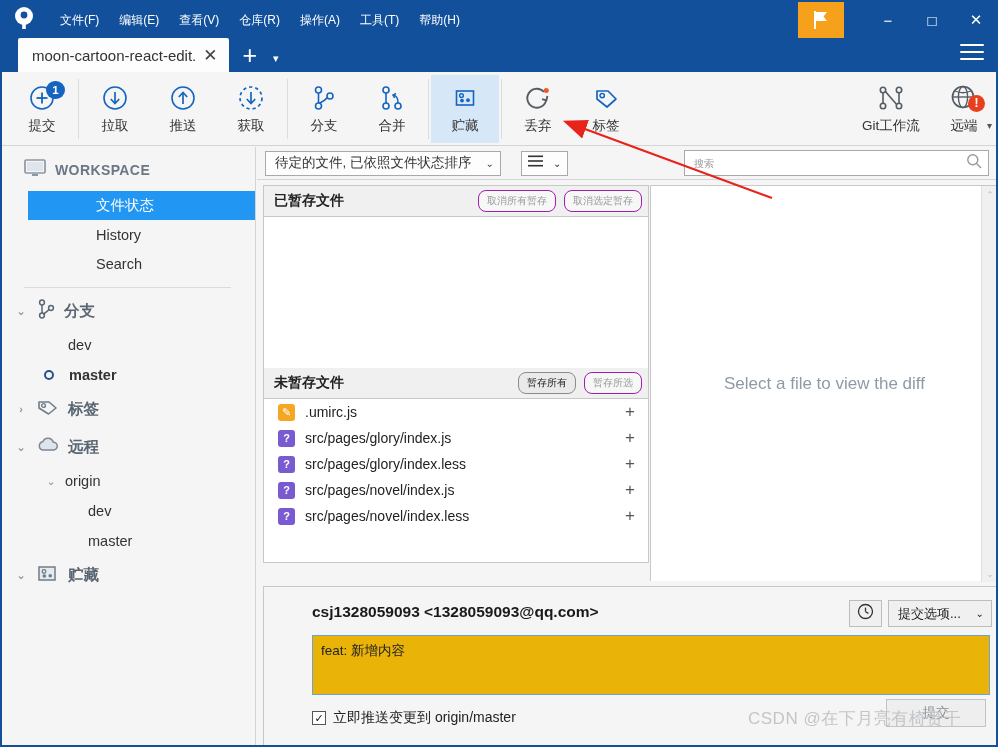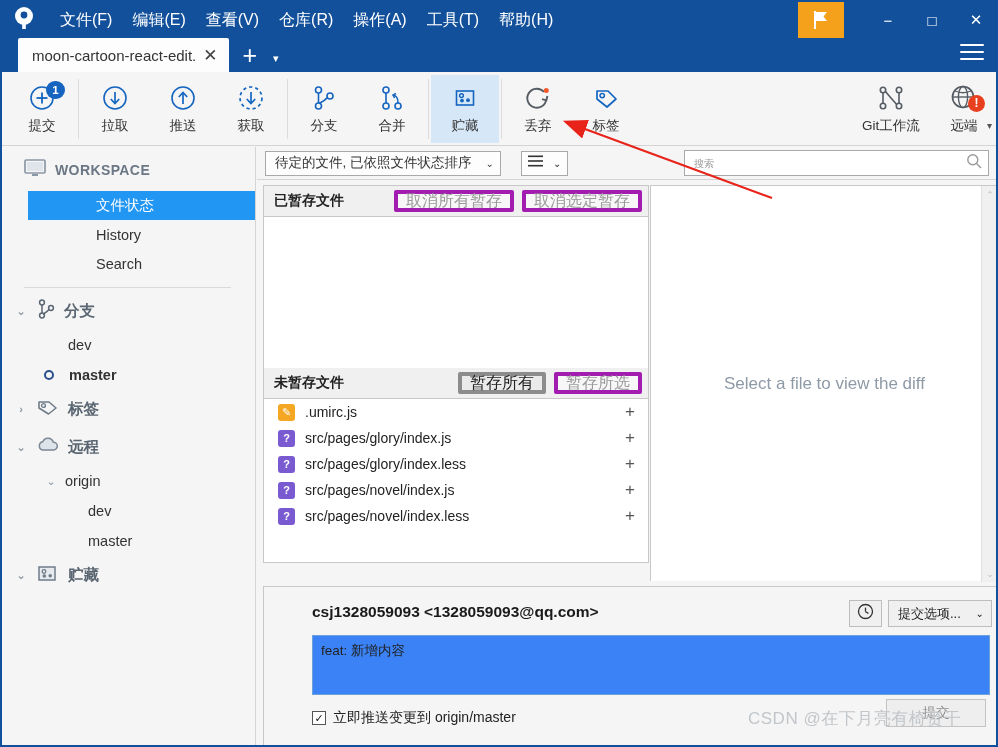--- a/index.html
+++ b/index.html
@@ -13,21 +13,21 @@
   
   .titlebar {
     position:absolute; left:0; top:0; width:998px; height:72px;
     background:#12509b;
   }
   .logo {
     position:absolute; left:10px; top:5px; width:28px; height:28px;
   }
   .menubar { position:absolute; left:50px; top:6px; height:28px; display:flex; align-items:center; }
   .menu-item {
-    color:#ffffff; font-size:16px; padding:3px 10px; cursor:default; white-space:nowrap;
+    color:#ffffff; font-size:12px; padding:3px 10px; cursor:default; white-space:nowrap;
   }
 
   .winbtns { position:absolute; right:0; top:0; height:40px; display:flex; align-items:center; }
   .flagbtn {
     width:46px; height:36px; background:#f5a11b; display:flex; align-items:center; justify-content:center;
     margin-right:22px;
   }
   .winbtn {
     width:44px; height:36px; display:flex; align-items:center; justify-content:center;
     color:#fff; font-size:15px;
@@ -131,22 +131,22 @@
   
   .listpanel { position:absolute; left:263px; width:386px; border:1px solid #c8c8c8; background:#fff; }
   .list-staged { top:185px; height:229px; }
   .list-unstaged { top:368px; height:195px; border-top:none; }
   .list-header {
     height:31px; background:#f0f0f0; border-bottom:1px solid #c8c8c8;
     display:flex; align-items:center; padding:0 6px 0 10px; gap:8px;
   }
   .list-header .title { font-size:14px; font-weight:bold; color:#222; flex:1; }
   .minibtn {
-    height:22px; border:4px solid #a21caf; background:#f7f7f7; font-size:16px; color:#9b9b9b;
-    padding:0 8px; display:flex; align-items:center; border-radius:2px;
+    height:22px; border:1px solid #a21caf; background:#f7f7f7; font-size:10px; color:#9b9b9b;
+    padding:0 8px; display:flex; align-items:center; border-radius:8px;
   }
   .minibtn.enabled { color:#222; border-color:#8c8c8c; background:#eaeaea; }
   .filerow {
     height:26px; display:flex; align-items:center; padding:0 8px 0 14px; gap:10px; font-size:14px; color:#222;
   }
   .fico { width:17px; height:17px; border-radius:3px; display:flex; align-items:center; justify-content:center;
           font-size:11px; color:#fff; font-weight:bold; flex:none; }
   .fico.mod { background:#f5a623; }
   .fico.unt { background:#7a5ad1; }
   .fname { flex:1; white-space:nowrap; overflow:hidden; text-overflow:ellipsis; }
@@ -179,21 +179,21 @@
     position:absolute; right:116px; top:13px; width:33px; height:27px; border:1px solid #bdbdbd;
     background:#f0f0f0; display:flex; align-items:center; justify-content:center;
   }
   .optbtn {
     position:absolute; right:6px; top:13px; width:104px; height:27px; border:1px solid #bdbdbd;
     background:#f0f0f0; display:flex; align-items:center; justify-content:space-between;
     padding:0 7px 0 9px; font-size:13px; color:#222;
   }
   .msgbox {
     position:absolute; left:48px; top:48px; width:678px; height:60px;
-    border:1px solid #6da2d9; background:#3b82f6; padding:6px 8px; font-size:13.5px; color:#222;
+    border:1px solid #6da2d9; background:#eab308; padding:6px 8px; font-size:13.5px; color:#222;
     line-height:1.4; outline:none; resize:none; font-family:"Liberation Sans", sans-serif;
     overflow:hidden;
   }
   .pushrow {
     position:absolute; left:48px; top:122px; display:flex; align-items:center; gap:7px;
     font-size:14px; color:#222;
   }
   .chk {
     width:14px; height:14px; border:1px solid #555; background:#fff; display:flex;
     align-items:center; justify-content:center; font-size:11px; color:#111; line-height:1;

